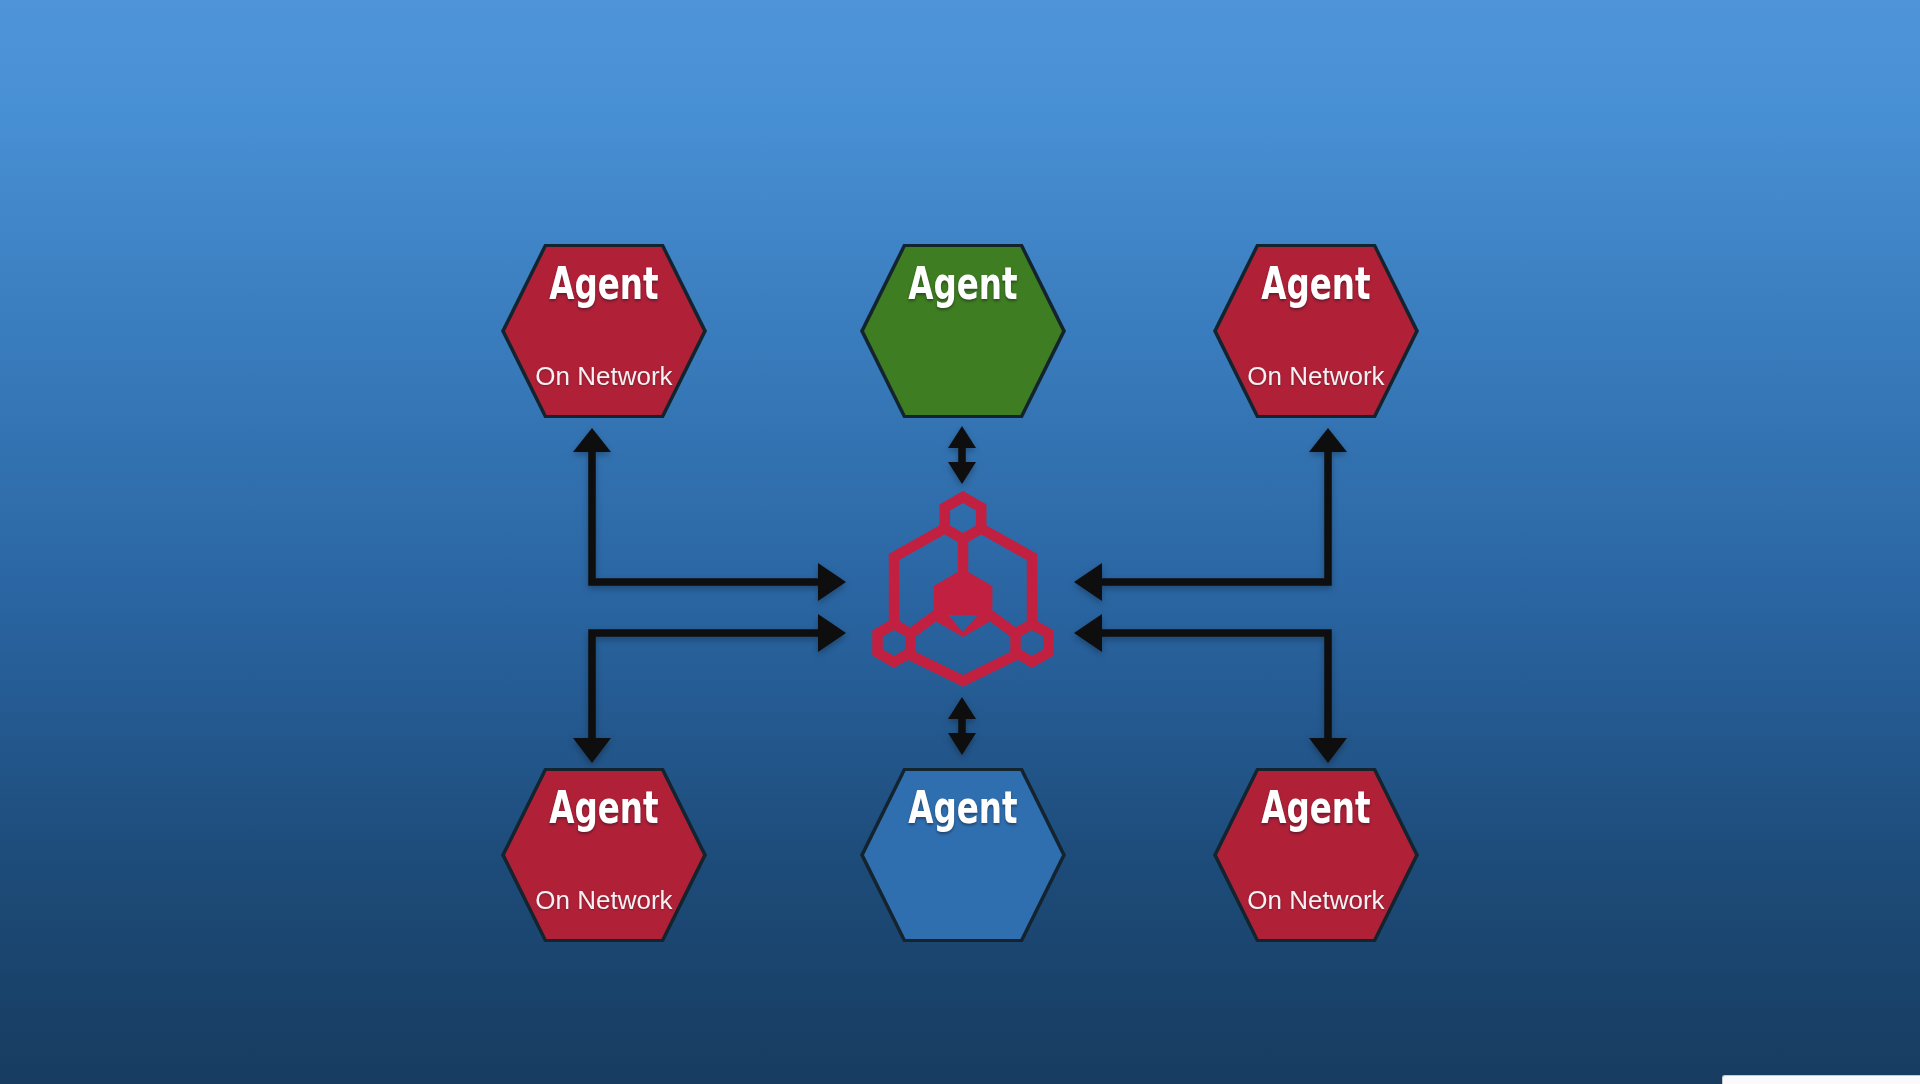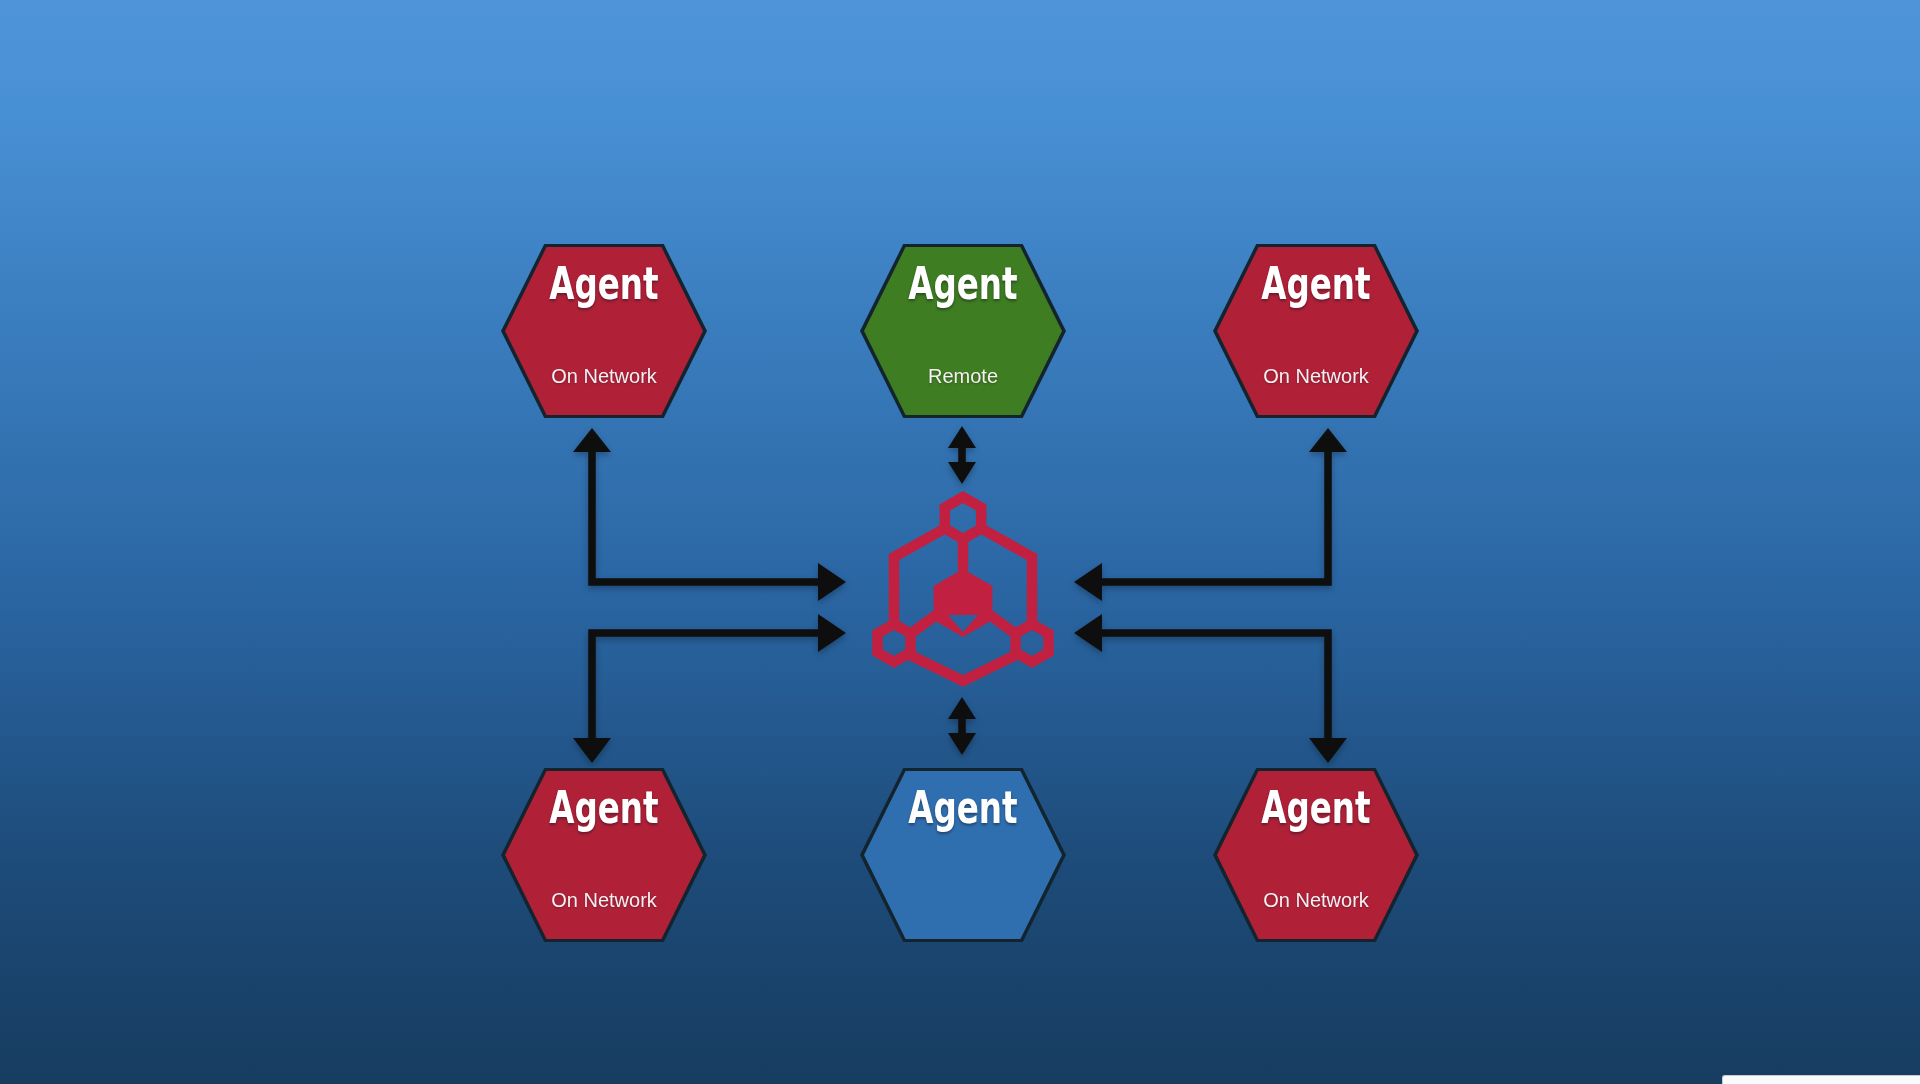--- a/index.html
+++ b/index.html
@@ -22,21 +22,21 @@
     position:absolute; inset:0; display:flex; flex-direction:column; align-items:center;
   }
   .node-title {
     margin-top:14px; font-family:"DejaVu Sans", sans-serif; font-weight:bold;
     font-size:44px; line-height:52px; color:#ffffff; letter-spacing:0px;
     transform:scaleX(0.74); transform-origin:50% 50%;
     text-shadow:0 2px 3px rgba(20,20,30,0.45);
   }
   .node-sub {
     flex:1; display:flex; align-items:center; padding-top:24px;
-    font-size:20px; line-height:35px; color:#f6f0f2; text-align:center;
+    font-size:26px; line-height:35px; color:#f6f0f2; text-align:center;
     width:150px; justify-content:center; flex-wrap:wrap;
     text-shadow:0 1px 2px rgba(20,20,30,0.35);
   }
   #arrow-layer { position:absolute; left:0; top:0; filter:drop-shadow(0 3px 3px rgba(0,0,0,0.28)); }
   #hub-icon { position:absolute; left:868px; top:491px; }
   #bottom-right-fragment {
     position:absolute; right:0; bottom:0; width:197px; height:8px;
     background:#f9fafb; border-top:1px solid #c7ccd1; border-left:1px solid #c7ccd1;
     border-top-left-radius:3px;
   }
@@ -100,21 +100,20 @@
     <div class="node-content">
       <div class="node-title">Agent</div>
       <div class="node-sub">On Network</div>
     </div>
   </div>
 
   <div class="hex" style="left:860px; top:244px;">
     <div class="hex-fill" style="background: rgb(62, 125, 33);"></div>
     <div class="node-content">
       <div class="node-title">Agent</div>
-      <div class="node-sub">Remote</div>
     </div>
   </div>
 
   <div class="hex" style="left:1213px; top:244px;">
     <div class="hex-fill" style="background: rgb(176, 33, 56);"></div>
     <div class="node-content">
       <div class="node-title">Agent</div>
       <div class="node-sub">On Network</div>
     </div>
   </div>

